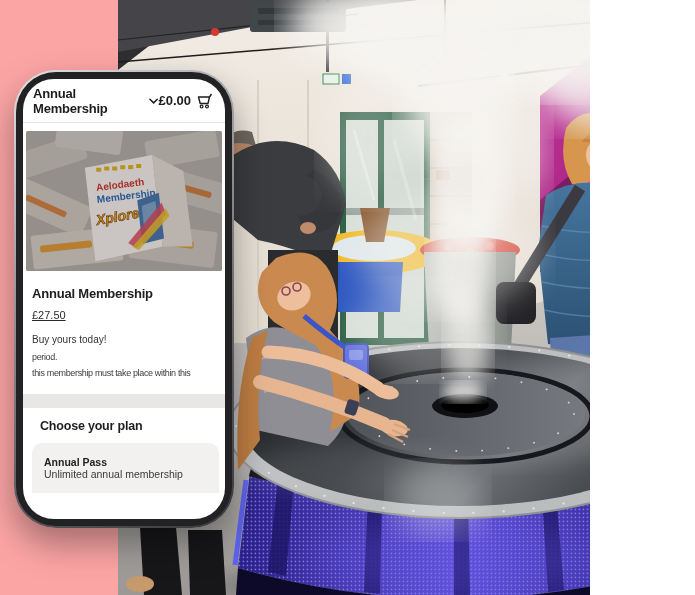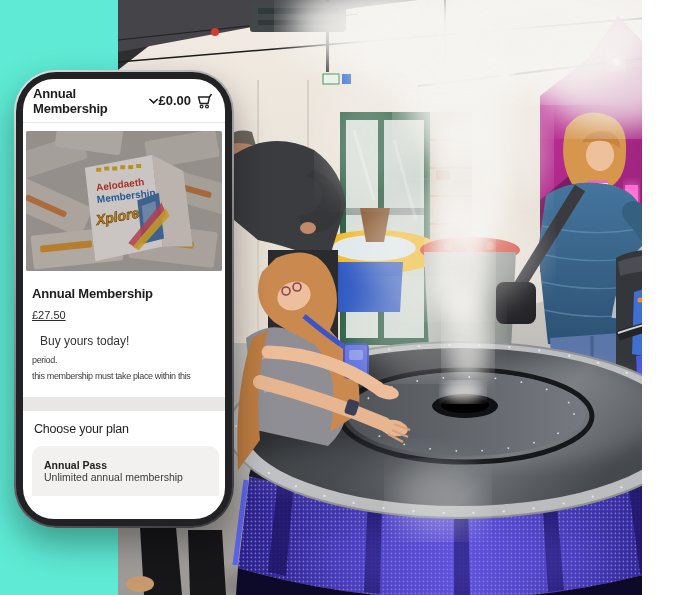--- a/index.html
+++ b/index.html
@@ -1,41 +1,41 @@
 <!DOCTYPE html>
 <html><head>
 <meta charset="utf-8">
 <style>
   html,body{margin:0;padding:0;background:#ffffff;}
-  #stage{position:relative;width:642px;height:595px;background:#5eead4;overflow:hidden;
+  #stage{position:relative;width:590px;height:595px;background:#fca5a5;overflow:hidden;
          font-family:"Liberation Sans",sans-serif;}
   
   .photo{position:absolute;left:118px;top:0;width:577px;height:595px;overflow:hidden;}
   
   .phone{position:absolute;left:14px;top:70px;width:220px;height:458px;border-radius:42px;
          background:linear-gradient(145deg,#e2e2e4 0%,#9a9a9e 35%,#55555a 75%,#3a3a3e 100%);
          padding:2px;box-sizing:border-box;box-shadow:0 16px 34px rgba(0,0,0,.35);z-index:5;}
   .bezel{width:100%;height:100%;border-radius:40px;background:#222224;padding:7px;box-sizing:border-box;}
   .screen{width:100%;height:100%;border-radius:31px;background:#ffffff;overflow:hidden;
           display:flex;flex-direction:column;}
   .p-header{height:44px;flex:0 0 44px;display:flex;align-items:center;justify-content:space-between;
             padding:0 12px 0 10px;border-bottom:1px solid #e7e5e3;box-sizing:border-box;}
   .hdr-left,.hdr-right{display:flex;align-items:center;gap:5px;}
   .hdr-title{font-size:13px;font-weight:700;color:#1d1d1f;letter-spacing:-.2px;}
   .hdr-price{font-size:13px;font-weight:700;color:#1d1d1f;}
   .prod-img{height:140px;margin:8px 3px 0 3px;border-radius:2px;overflow:hidden;background:#b9b3ac;}
   .body-pad{padding:0 6px 0 9px;}
   .prod-title{font-size:13px;font-weight:700;color:#202022;margin-top:15px;letter-spacing:-.2px;}
   .prod-price{font-size:11px;color:#2b2b2d;margin-top:8px;text-decoration:underline;}
-  .tagline{font-size:12px;color:#333;margin-top:13px;margin-left:8px;}
+  .tagline{font-size:10px;color:#333;margin-top:13px;}
   .validity-label{font-size:10.5px;color:#2b2b2d;margin-top:13px;}
   .validity-line{font-size:9px;letter-spacing:-.35px;line-height:16px;color:#3c3c3e;}
   .validity-block{margin-top:4px;}
   .section-gap{height:14px;background:#e9e7e6;margin-top:13px;}
-  .section-title{font-size:12.5px;font-weight:400;color:#1f1f21;margin:11px 0 0 2px;letter-spacing:-.2px;}
+  .section-title{font-size:12.5px;font-weight:700;color:#1f1f21;margin:11px 0 0 8px;letter-spacing:-.2px;}
   .plan-card{background:#f2f1f0;border-radius:10px 10px 0 0;margin-top:10px;padding:13px 12px;}
   .plan-name{font-size:10.5px;font-weight:700;color:#222;}
   .plan-desc{font-size:10.5px;color:#3a3a3c;}
   svg text{font-family:"Liberation Sans",sans-serif;}
 </style>
 </head>
 <body>
 
 <div id="stage">
 

